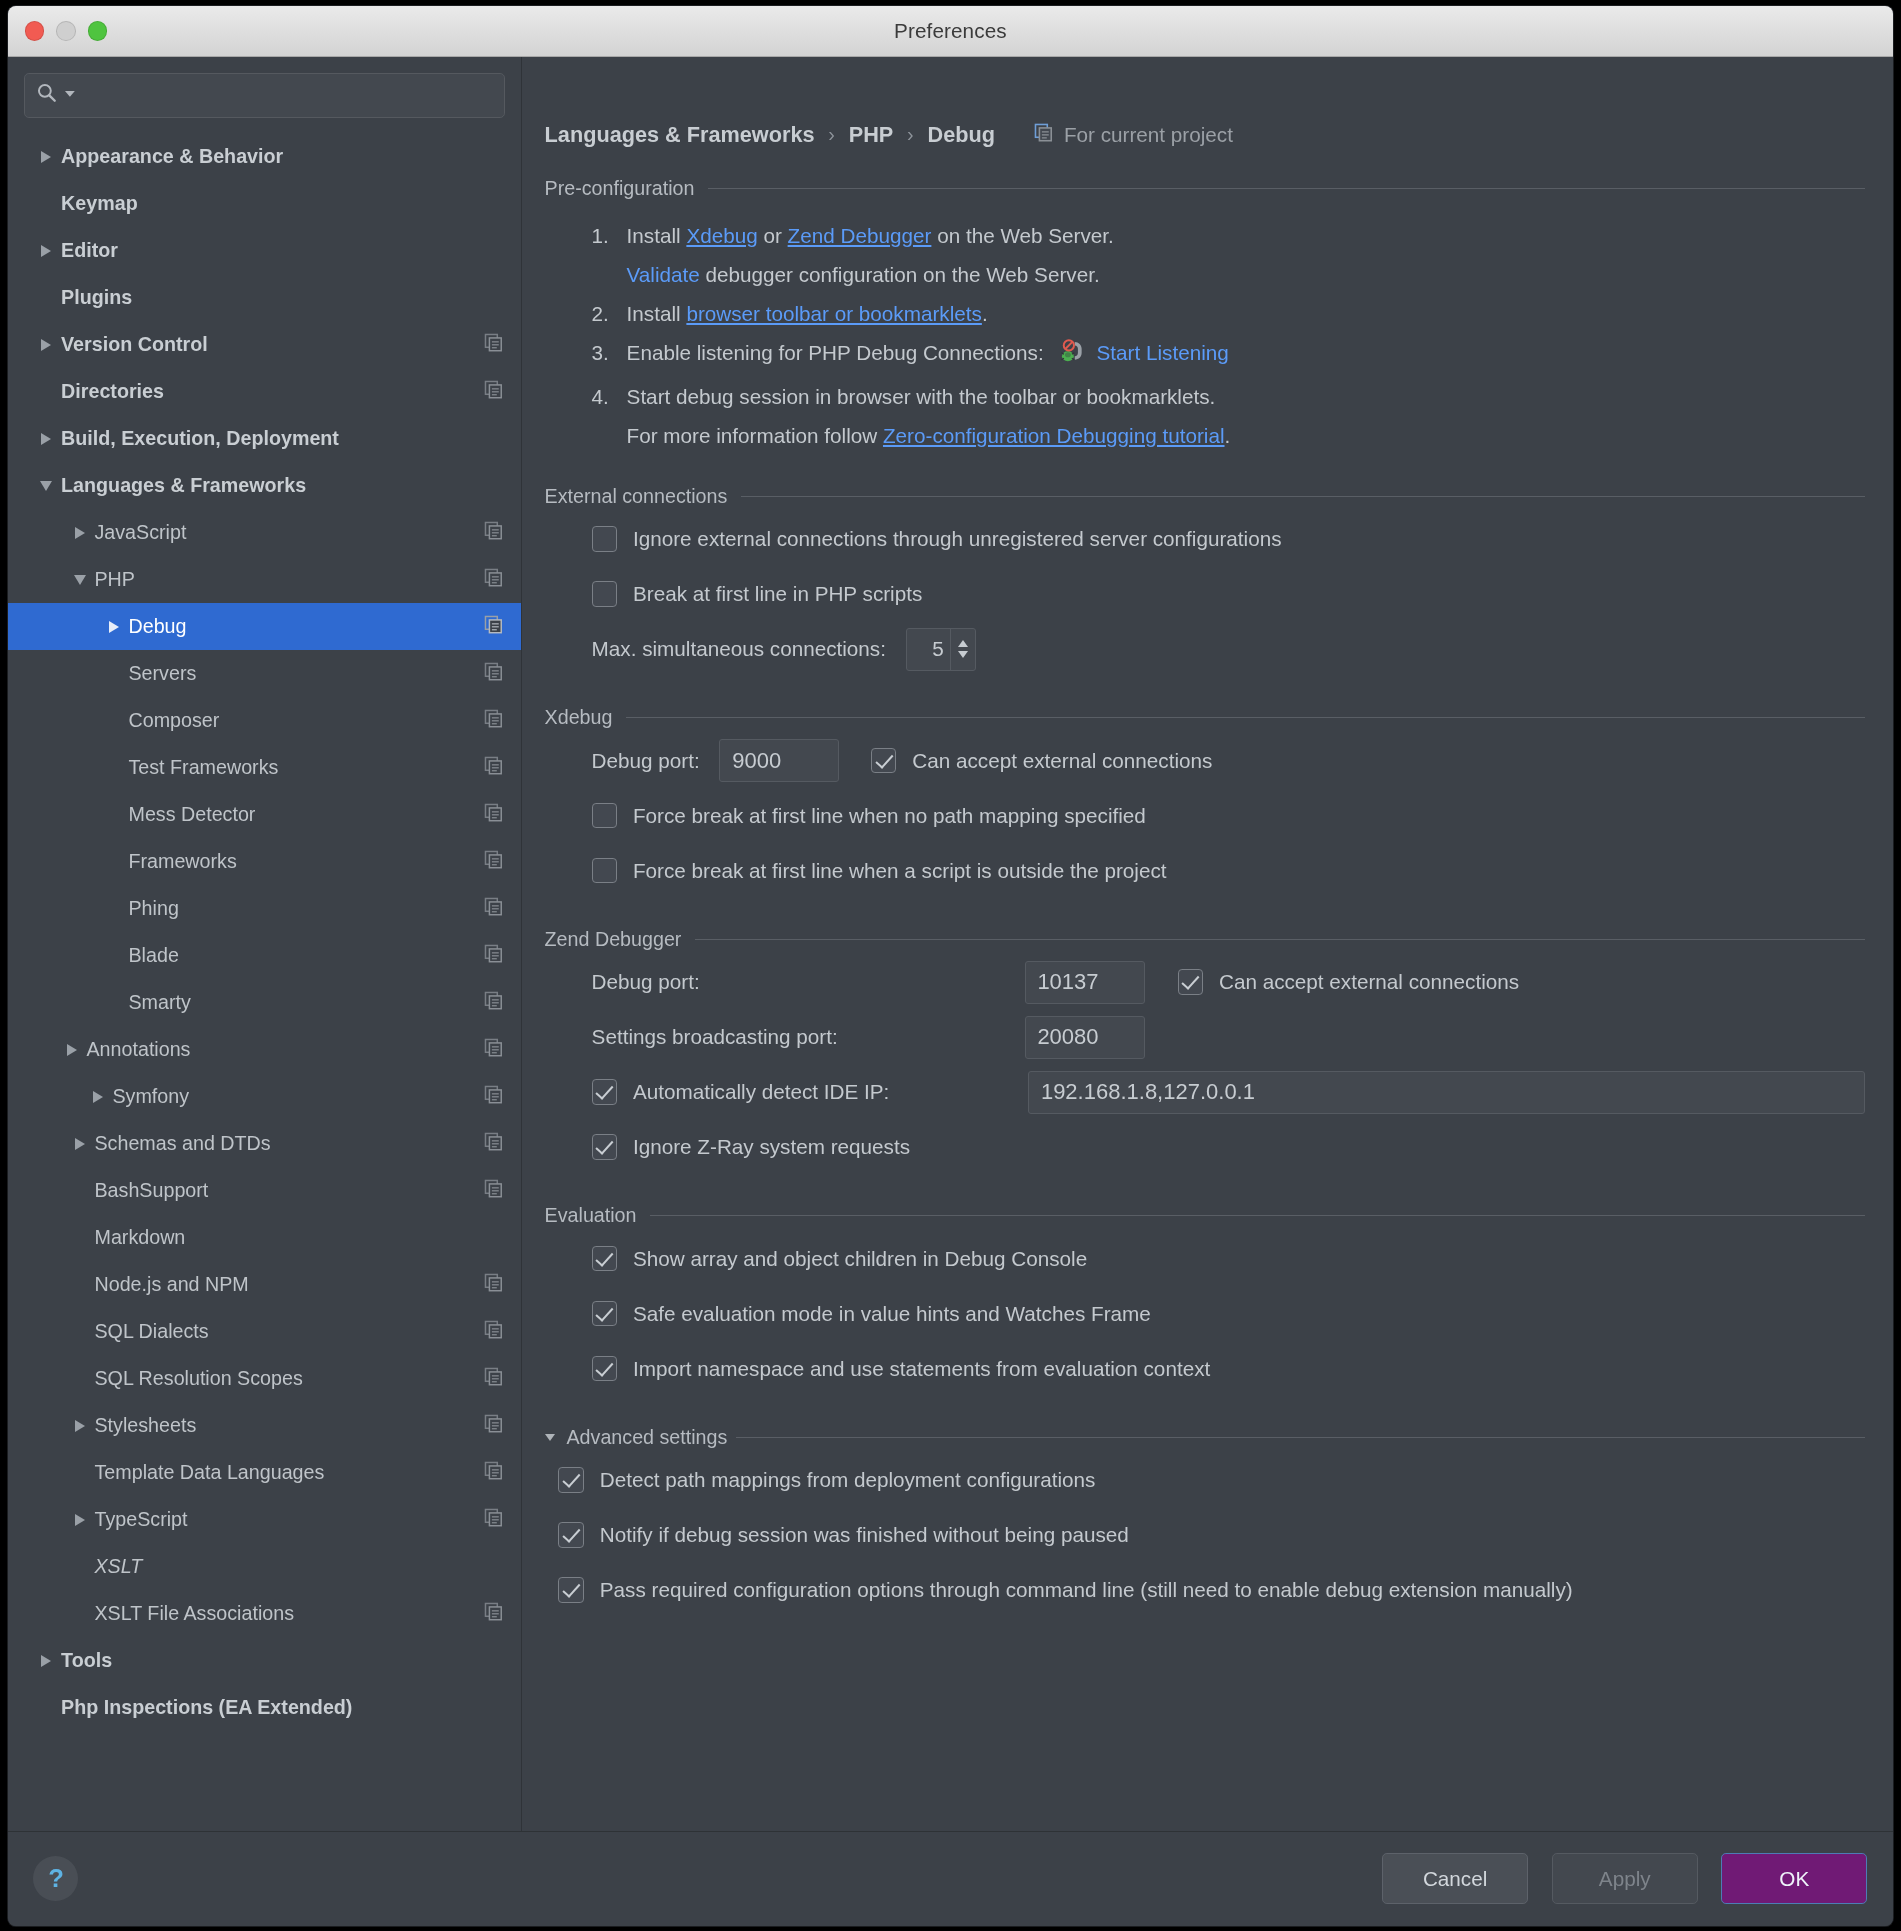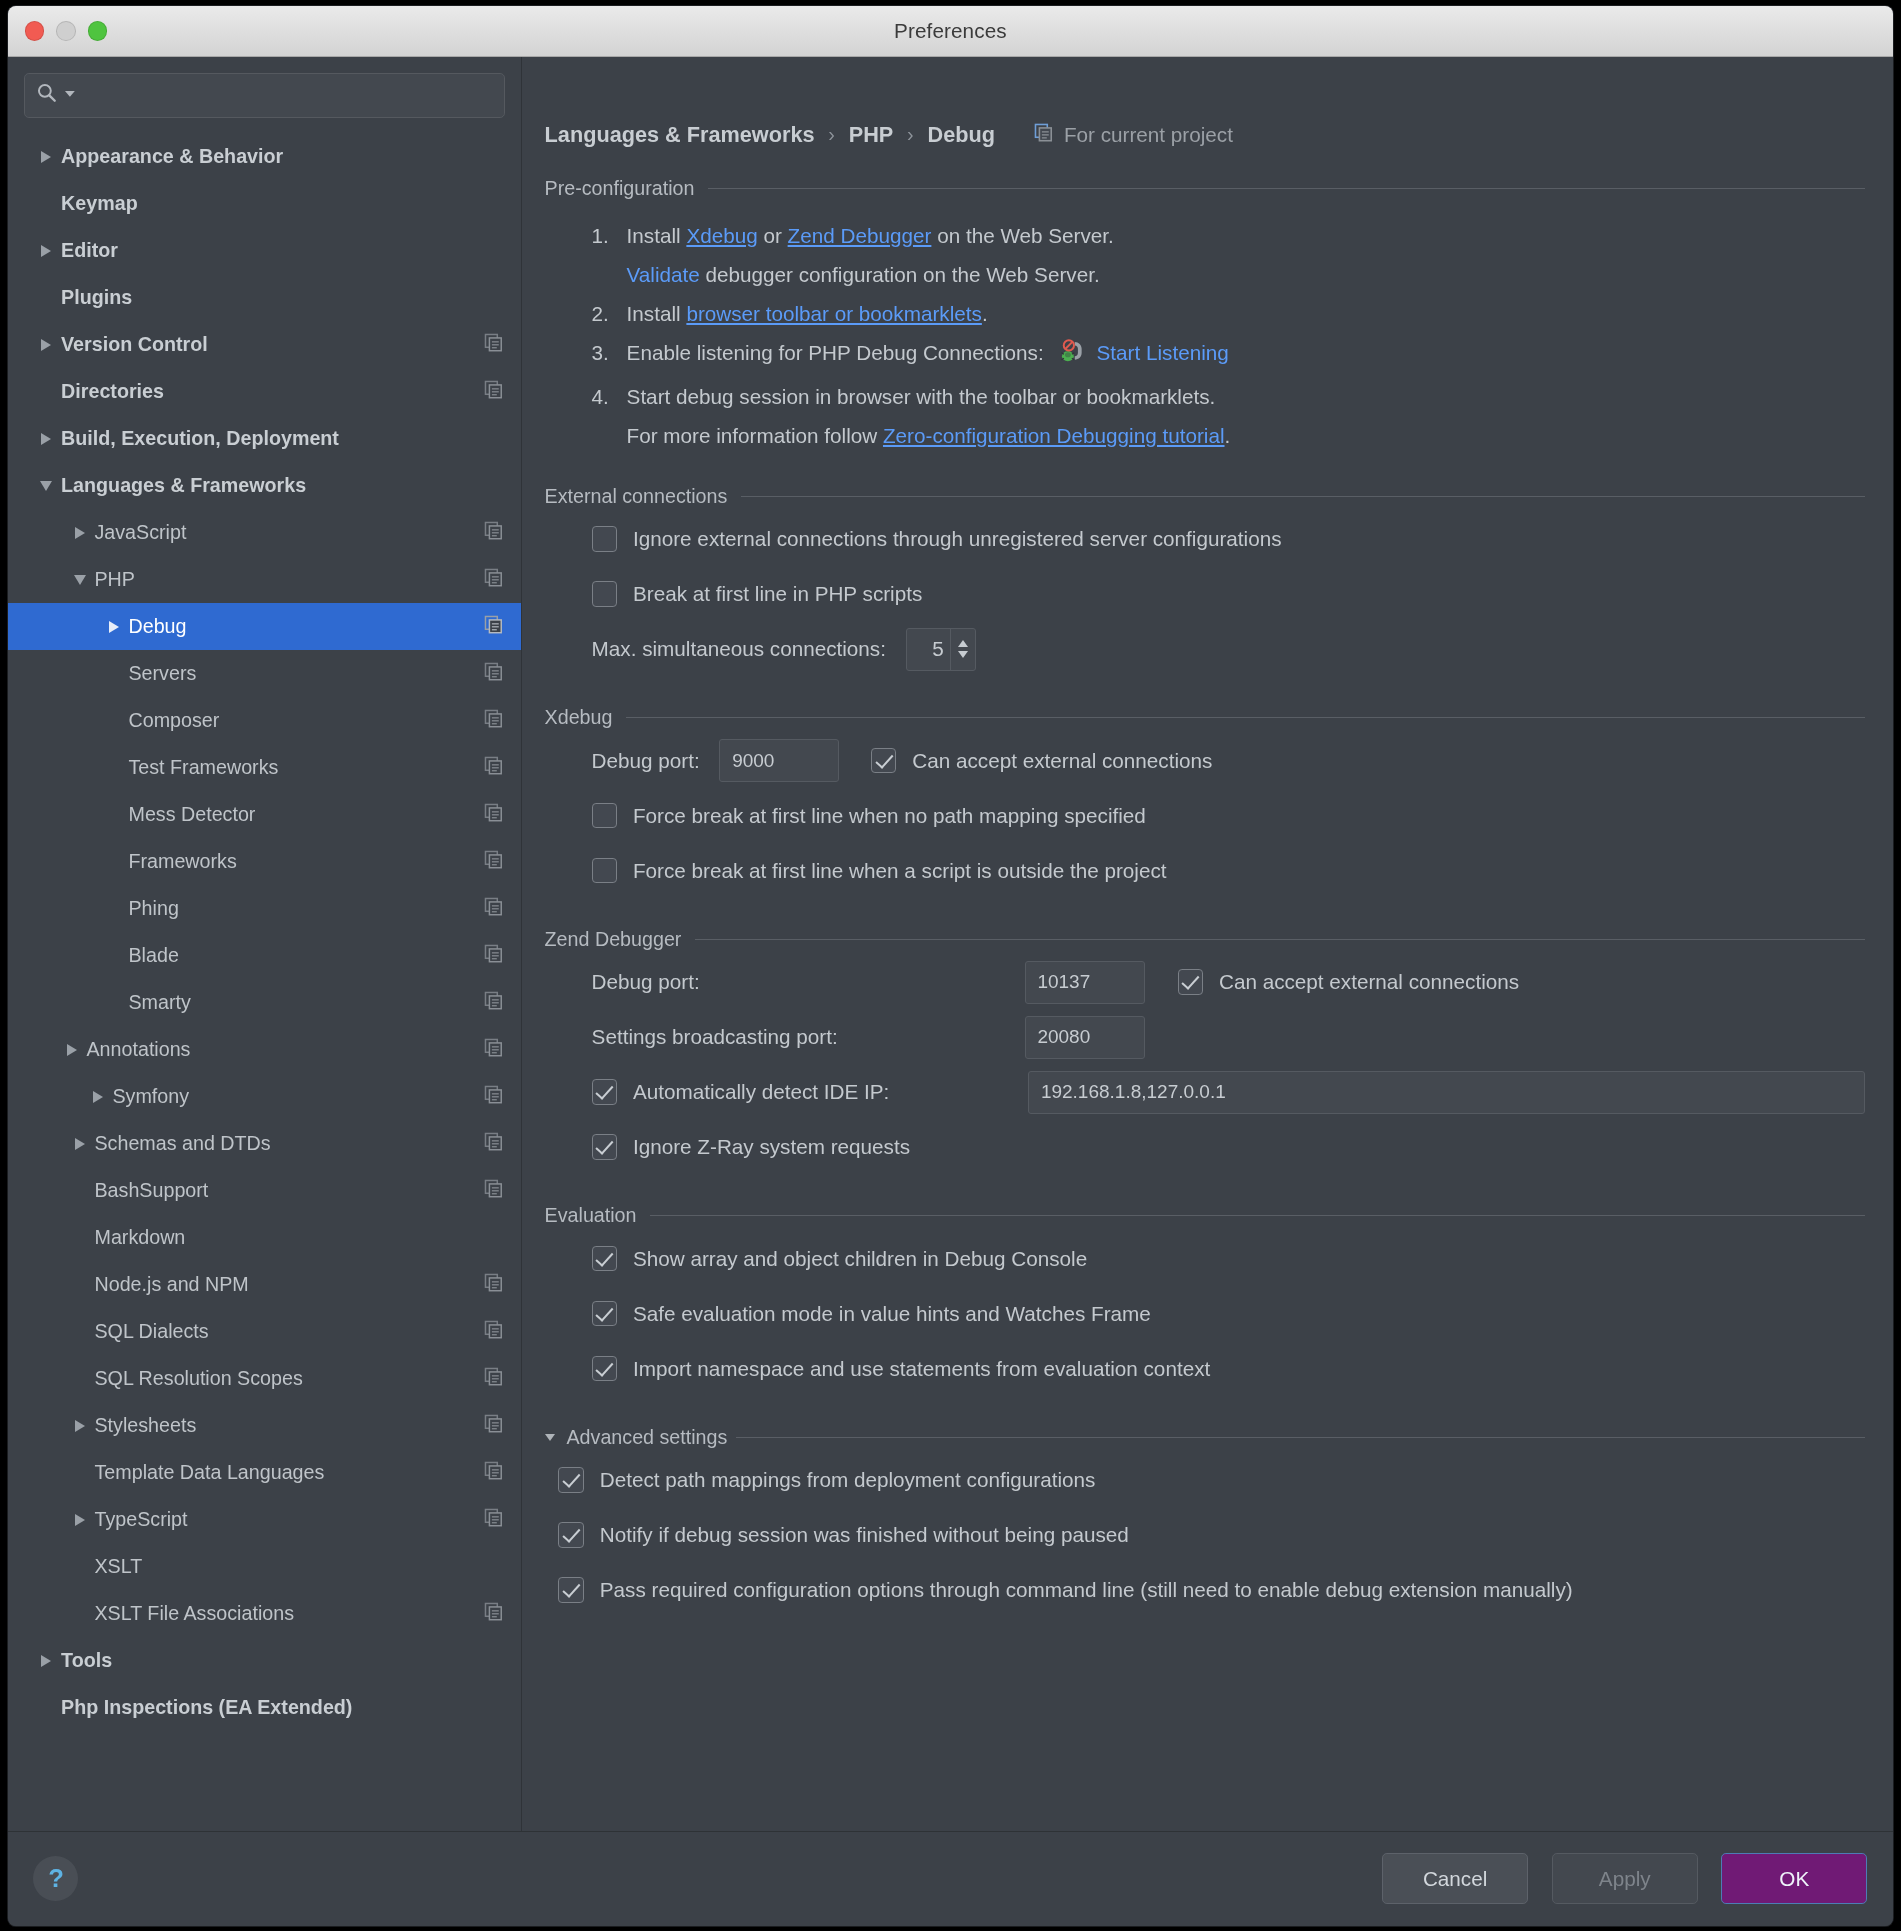--- a/index.html
+++ b/index.html
@@ -231,21 +231,21 @@
     width: 6.9px; height: 14.8px;
     border: solid #c9ced3;
     border-width: 0 2.5px 2.5px 0;
     transform: rotate(42deg);
   }
   .field {
     background: #43484f;
     border: 1px solid #555a61;
     border-radius: 3px;
     color: #c7ccd1;
-    font-size: 19px;
+    font-size: 22px;
     font-family: "Liberation Sans", sans-serif;
     padding: 0 11.8px;
     height: 43px;
     outline: none;
   }
   .spinner {
     display: inline-flex;
     align-items: stretch;
     border: 1px solid #555a61;
     border-radius: 3px;
@@ -671,21 +671,21 @@
             </span>
             <span class="tree-label">TypeScript</span>
             <span class="proj-icon"><svg width="19.7" height="19.7" viewBox="0 0 20 20">
                 <rect x="1.5" y="1.5" width="12" height="13" fill="none" stroke="#9aa0a7" stroke-width="1.5"></rect>
                 <rect x="5.5" y="5" width="12" height="13" fill="#3c4148" stroke="#b5bac0" stroke-width="1.5"></rect>
                 <line x1="8" y1="9" x2="15" y2="9" stroke="#b5bac0" stroke-width="1.2"></line>
                 <line x1="8" y1="12" x2="15" y2="12" stroke="#b5bac0" stroke-width="1.2"></line>
                 <line x1="8" y1="15" x2="13" y2="15" stroke="#b5bac0" stroke-width="1.2"></line>
               </svg></span>
           </div>
-          <div class="tree-row" style="padding-left: 57px;">
+          <div class="tree-row" style="padding-left: 57px; font-style: italic;">
             <span class="twisty"></span>
             <span class="tree-label">XSLT</span>
           </div>
           <div class="tree-row" style="padding-left: 57px;">
             <span class="twisty"></span>
             <span class="tree-label">XSLT File Associations</span>
             <span class="proj-icon"><svg width="19.7" height="19.7" viewBox="0 0 20 20">
                 <rect x="1.5" y="1.5" width="12" height="13" fill="none" stroke="#9aa0a7" stroke-width="1.5"></rect>
                 <rect x="5.5" y="5" width="12" height="13" fill="#3c4148" stroke="#b5bac0" stroke-width="1.5"></rect>
                 <line x1="8" y1="9" x2="15" y2="9" stroke="#b5bac0" stroke-width="1.2"></line>

